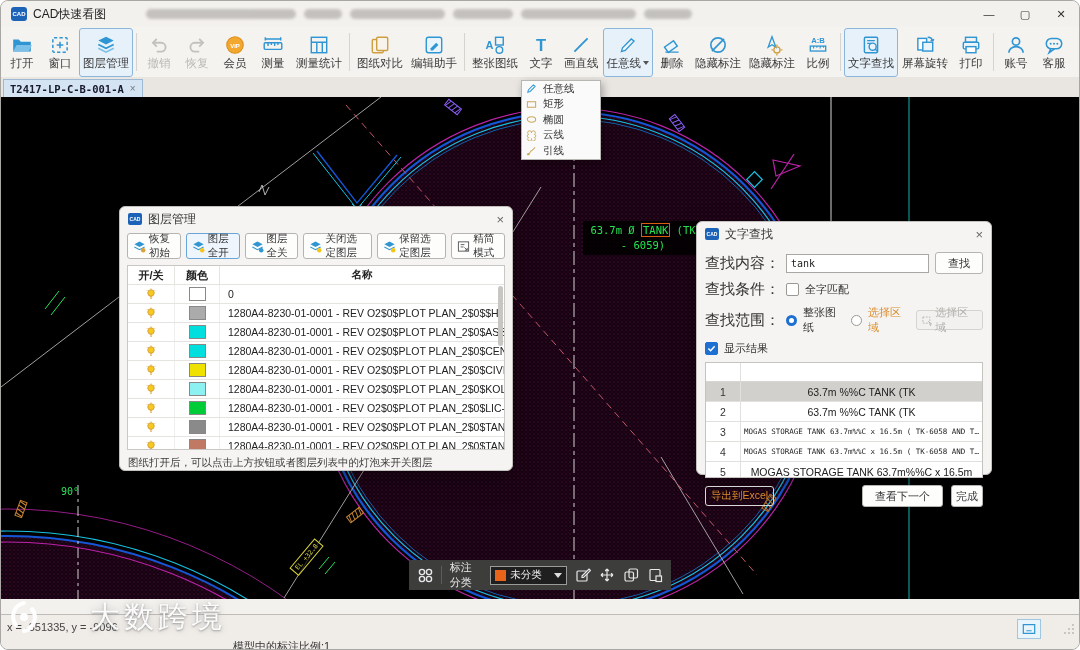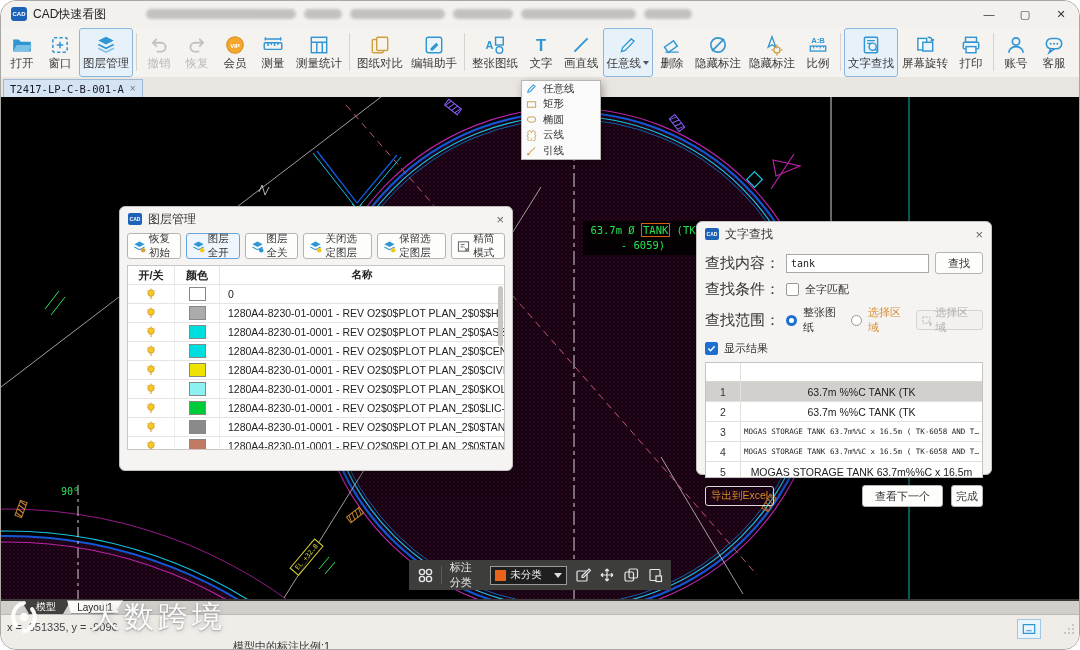--- a/index.html
+++ b/index.html
@@ -1,16 +1,16 @@
 <!DOCTYPE html>
 <html><head>
 <meta charset="utf-8">
 <style>
   html,body{margin:0;padding:0;background:#fff;font-family:"Liberation Sans","DejaVu Sans",sans-serif;}
-  #win{position:relative;width:1080px;height:650px;background:#f3f1ee;border:1px solid #a9a7a4;border-radius:16px;overflow:hidden;box-sizing:border-box;}
+  #win{position:relative;width:1080px;height:650px;background:#f3f1ee;border:1px solid #a9a7a4;border-radius:8px;overflow:hidden;box-sizing:border-box;}
   
   .titlebar{position:absolute;left:0;top:0;width:100%;height:26px;display:flex;align-items:center;background:#f3f1ee;}
   .appico{width:16px;height:14px;margin-left:10px;background:#1c63b7;border-radius:3px;color:#fff;font-size:6px;font-weight:bold;display:flex;align-items:center;justify-content:center;}
   .apptitle{font-size:12px;color:#222;margin-left:6px;}
   .blurpath{display:flex;gap:8px;margin-left:40px;opacity:.75;}
   .blob{height:10px;border-radius:5px;background:#b4b1ae;filter:blur(1.6px);}
   .winctl{margin-left:auto;display:flex;}
   .wbtn{width:36px;height:26px;display:flex;align-items:center;justify-content:center;font-size:11px;color:#333;}
   
   .toolbar{position:absolute;left:0;top:26px;width:100%;height:50px;background:#f5f3f0;display:flex;align-items:center;padding:0 2px;box-sizing:border-box;white-space:nowrap;overflow:hidden;}
@@ -18,21 +18,21 @@
   .tb-btn.active{background:#e7f1fa;border-color:#8ab6dc;}
   .tb-ic{width:22px;height:22px;display:block;}
   .tb-ic svg{width:22px;height:22px;display:block;}
   .tb-lb{font-size:11.5px;color:#3a3a3a;line-height:14px;display:flex;align-items:center;gap:1px;}
   .tb-btn.disabled .tb-lb{color:#bcbab7;}
   .caret{width:0;height:0;border-left:3.5px solid transparent;border-right:3.5px solid transparent;border-top:4px solid #555;display:inline-block;margin-left:1px;}
   .tb-sep{width:1px;height:38px;background:#d7d4d0;margin:0 3px;flex:0 0 auto;}
   
   .tabbar{position:absolute;left:0;top:76px;width:100%;height:20px;background:#e9e6e2;border-bottom:1px solid #cfccc8;}
   .doctab{position:absolute;left:2px;top:2px;height:17px;background:#d4e4f3;border:1px solid #9db9d4;border-bottom:none;display:flex;align-items:center;padding:0 6px;gap:6px;}
-  .doctab .t{font-family:"DejaVu Sans Mono",monospace;font-size:10.5px;font-weight:normal;color:#18182e;}
+  .doctab .t{font-family:"DejaVu Sans Mono",monospace;font-size:10.5px;font-weight:bold;color:#18182e;}
   .doctab .x{font-size:10px;color:#777;}
   
   .canvaswrap{position:absolute;left:0;top:96px;width:1080px;height:502px;background:#000;}
   
   .tanklabel{position:absolute;left:582px;top:220px;width:116px;text-align:center;font-family:"DejaVu Sans Mono",monospace;font-size:10.5px;line-height:15px;color:#25e54f;background:rgba(0,0,0,.82);padding:2px 2px;}
   .tanklabel .hl{border:1.5px solid #d85d10;padding:0 1px;}
   .anglelabel{position:absolute;left:60px;top:485px;color:#2ae05a;font-size:10px;font-family:"DejaVu Sans Mono",monospace;}
   .ellabel{position:absolute;left:286px;top:550px;transform:rotate(-50deg);border:1px solid #d8d23a;color:#d8d23a;background:rgba(0,0,0,.7);font-size:6.5px;font-family:"DejaVu Sans Mono",monospace;padding:1px 3px;}
   
   .linemenu{position:absolute;left:520px;top:79px;width:78px;background:#fbfafa;border:1px solid #b8b6b3;box-shadow:2px 3px 8px rgba(0,0,0,.3);z-index:30;}
@@ -706,20 +706,21 @@
               </span>
             </span>
             <span class="lc2">
               <span class="sw" style="background: rgb(192, 122, 99);"></span>
             </span>
             <span class="lc3">1280A4-8230-01-0001 - REV O2$0$PLOT PLAN_2$0$TANK-TEXT</span>
           </div>
         </div>
       <div class="lscroll"></div>
     </div>
+    <div class="ltip">图纸打开后，可以点击上方按钮或者图层列表中的灯泡来开关图层</div>
   </div>
 
   <div class="dlg" id="searchdlg">
     <div class="dlg-title">
       <div class="dlg-ico">CAD</div>
       <span class="dlg-name">文字查找</span>
       <span class="dlg-x">×</span>
     </div>
     <div class="srow">
       <span class="slabel">查找内容：</span>
@@ -823,24 +824,20 @@
         </svg>
       </span>
     <span style="display:flex">
         <svg viewBox="0 0 16 16" fill="none" stroke="#e8e8e8" stroke-width="1.2">
           <rect x="3" y="2.5" width="10" height="11" rx="1"></rect>
           <rect x="9" y="9" width="5.5" height="5.5" fill="#3d3d3c"></rect>
         </svg>
       </span>
   </div>
 
-  <div class="sheettabs">
-    <div class="stab model">模型</div>
-    <div class="stab layout">Layout1</div>
-  </div>
 
   <div class="statusbar">
     <span class="coords">x = -351335, y = -9096</span>
     <span class="scale">模型中的标注比例:1</span>
     <span class="fitbtn">
       <svg viewBox="0 0 16 13">
           <rect x="1.5" y="1.5" width="13" height="10" fill="#eaf4fb" stroke="#2f96d3" stroke-width="1.4"></rect>
           <path d="M5 8.5 h6" stroke="#2f96d3" stroke-width="1.4"></path>
         </svg>
     </span>

